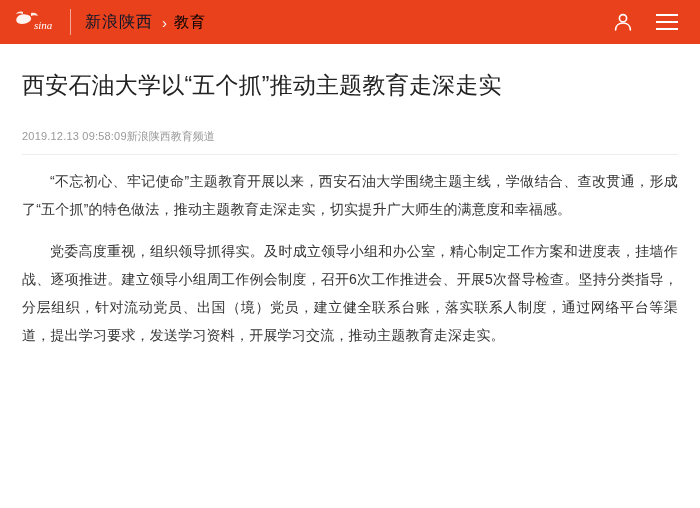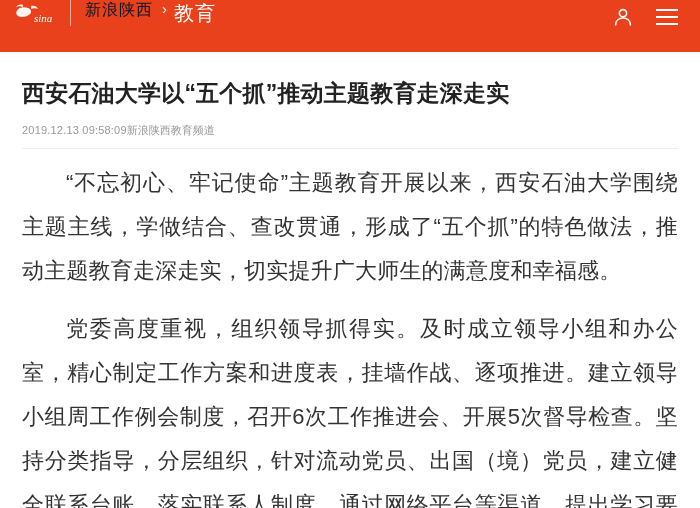--- a/index.html
+++ b/index.html
@@ -16,24 +16,24 @@
   .page {
     position: relative;
     width: 700px;
     height: 508px;
     background: #ffffff;
     box-sizing: border-box;
   }
 
   
   .header {
-    height: 52px;
+    height: 44px;
     background: #e8411c;
     display: flex;
-    align-items: flex-start;
+    align-items: center;
     padding: 0 16px 0 14px;
     box-sizing: border-box;
   }
   .logo {
     display: flex;
     align-items: center;
     justify-content: center;
     width: 48px;
     height: 30px;
     flex: 0 0 auto;
@@ -52,22 +52,22 @@
     letter-spacing: 1px;
     white-space: nowrap;
   }
   .crumb-sep {
     color: #ffffff;
     font-size: 15px;
     margin: 0 7px 0 9px;
     opacity: 0.95;
   }
   .channel-name {
-    color: #ffffff;
-    font-size: 20px;
+    color: #000000;
+    font-size: 15px;
     letter-spacing: 1px;
     white-space: nowrap;
   }
   .header-spacer { flex: 1 1 auto; }
   .icon-btn {
     width: 34px;
     height: 34px;
     display: flex;
     align-items: center;
     justify-content: center;
@@ -76,43 +76,43 @@
   .icon-btn.menu { margin-left: 10px; }
 
   
   .article {
     padding: 26px 22px 0 22px;
     box-sizing: border-box;
   }
   .headline {
     font-size: 23px;
     line-height: 1.35;
-    font-weight: bold;
+    font-weight: normal;
     color: #222222;
     letter-spacing: 0.2px;
-    margin: 0 0 14px 0;
+    margin: 0 0 28px 0;
   }
   .meta {
     font-size: 11px;
     color: #999999;
     margin: 0 0 6px 0;
     display: flex;
     align-items: baseline;
   }
   .meta .time { letter-spacing: 0.2px; }
   .meta .source { }
 
   .rule {
     height: 1px;
     background: #ededed;
     margin: 10px 0 12px 0;
   }
 
   .body-text p {
-    font-size: 22px;
+    font-size: 14px;
     line-height: 2.0;
     color: #333333;
     margin: 0 0 14px 0;
     text-align: justify;
     text-indent: 2em;
     letter-spacing: 0.2px;
   }
 </style>
 </head>
 <body>

